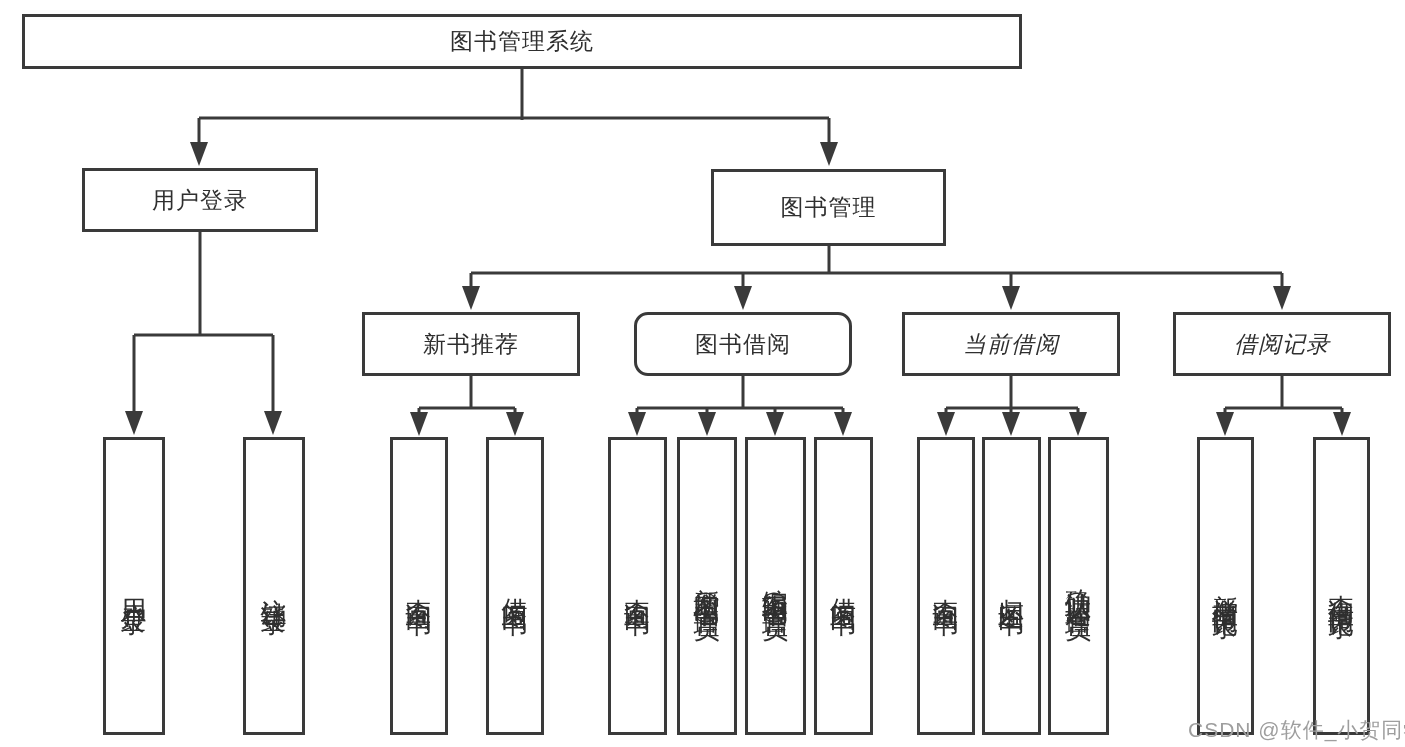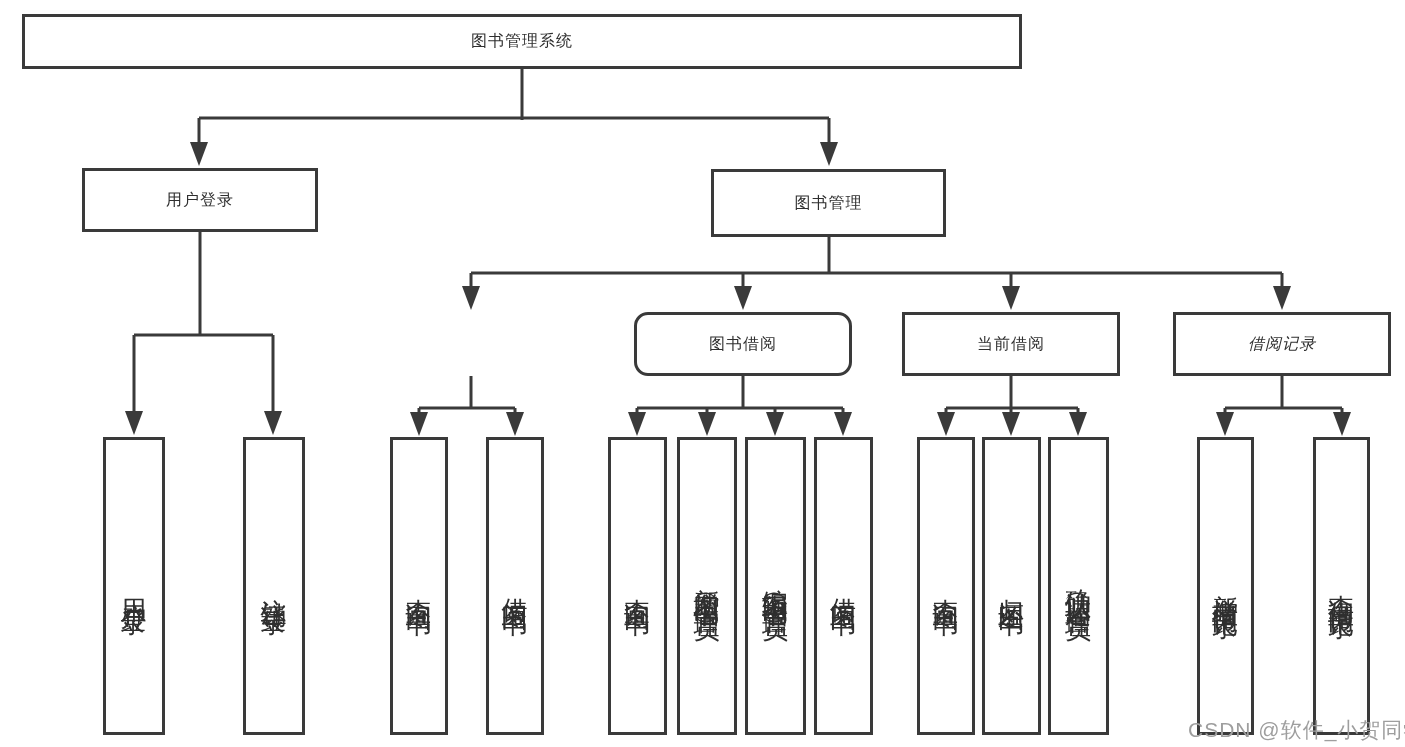--- a/index.html
+++ b/index.html
@@ -25,31 +25,31 @@
     position: absolute;
     box-sizing: border-box;
     border: 3px solid #3a3a3a;
     background: #ffffff;
     display: flex;
     align-items: center;
     justify-content: center;
     color: #2f2f2f;
   }
   .hlabel {
-    font-size: 16px;
+    font-size: 23px;
     letter-spacing: 1px;
     white-space: nowrap;
   }
   .root-box   { left: 22px;  top: 14px;  width: 1000px; height: 55px; }
   .b-userlogin{ left: 82px;  top: 168px; width: 236px;  height: 64px; }
-  .b-bookmgmt { left: 711px; top: 169px; width: 235px;  height: 68px; }
+  .b-bookmgmt { left: 711px; top: 169px; width: 235px;  height: 77px; }
   .g-box      { top: 312px; width: 218px; height: 64px; }
   .g0 { left: 362px; }
   .g1 { left: 634px; border-radius: 14px; }
-  .g2 { left: 902px; }
+  .g2 { left: 902px; font-style: italic; }
   .g3 { left: 1173px; font-style: italic; }
   .leaf {
     top: 437px;
     height: 298px;
     writing-mode: vertical-rl;
     text-orientation: mixed;
     font-size: 26px;
     letter-spacing: 4px;
     line-height: 1;
     padding: 6px 0;
@@ -132,20 +132,23 @@
     <span class="hlabel">图书管理系统</span>
   </div>
 
   <div class="box b-userlogin">
     <span class="hlabel">用户登录</span>
   </div>
   <div class="box b-bookmgmt">
     <span class="hlabel">图书管理</span>
   </div>
 
+  <div class="box g-box g0">
+    <span class="hlabel">新书推荐</span>
+  </div>
   <div class="box g-box g1">
     <span class="hlabel">图书借阅</span>
   </div>
   <div class="box g-box g2">
     <span class="hlabel">当前借阅</span>
   </div>
   <div class="box g-box g3">
     <span class="hlabel">借阅记录</span>
   </div>
 

